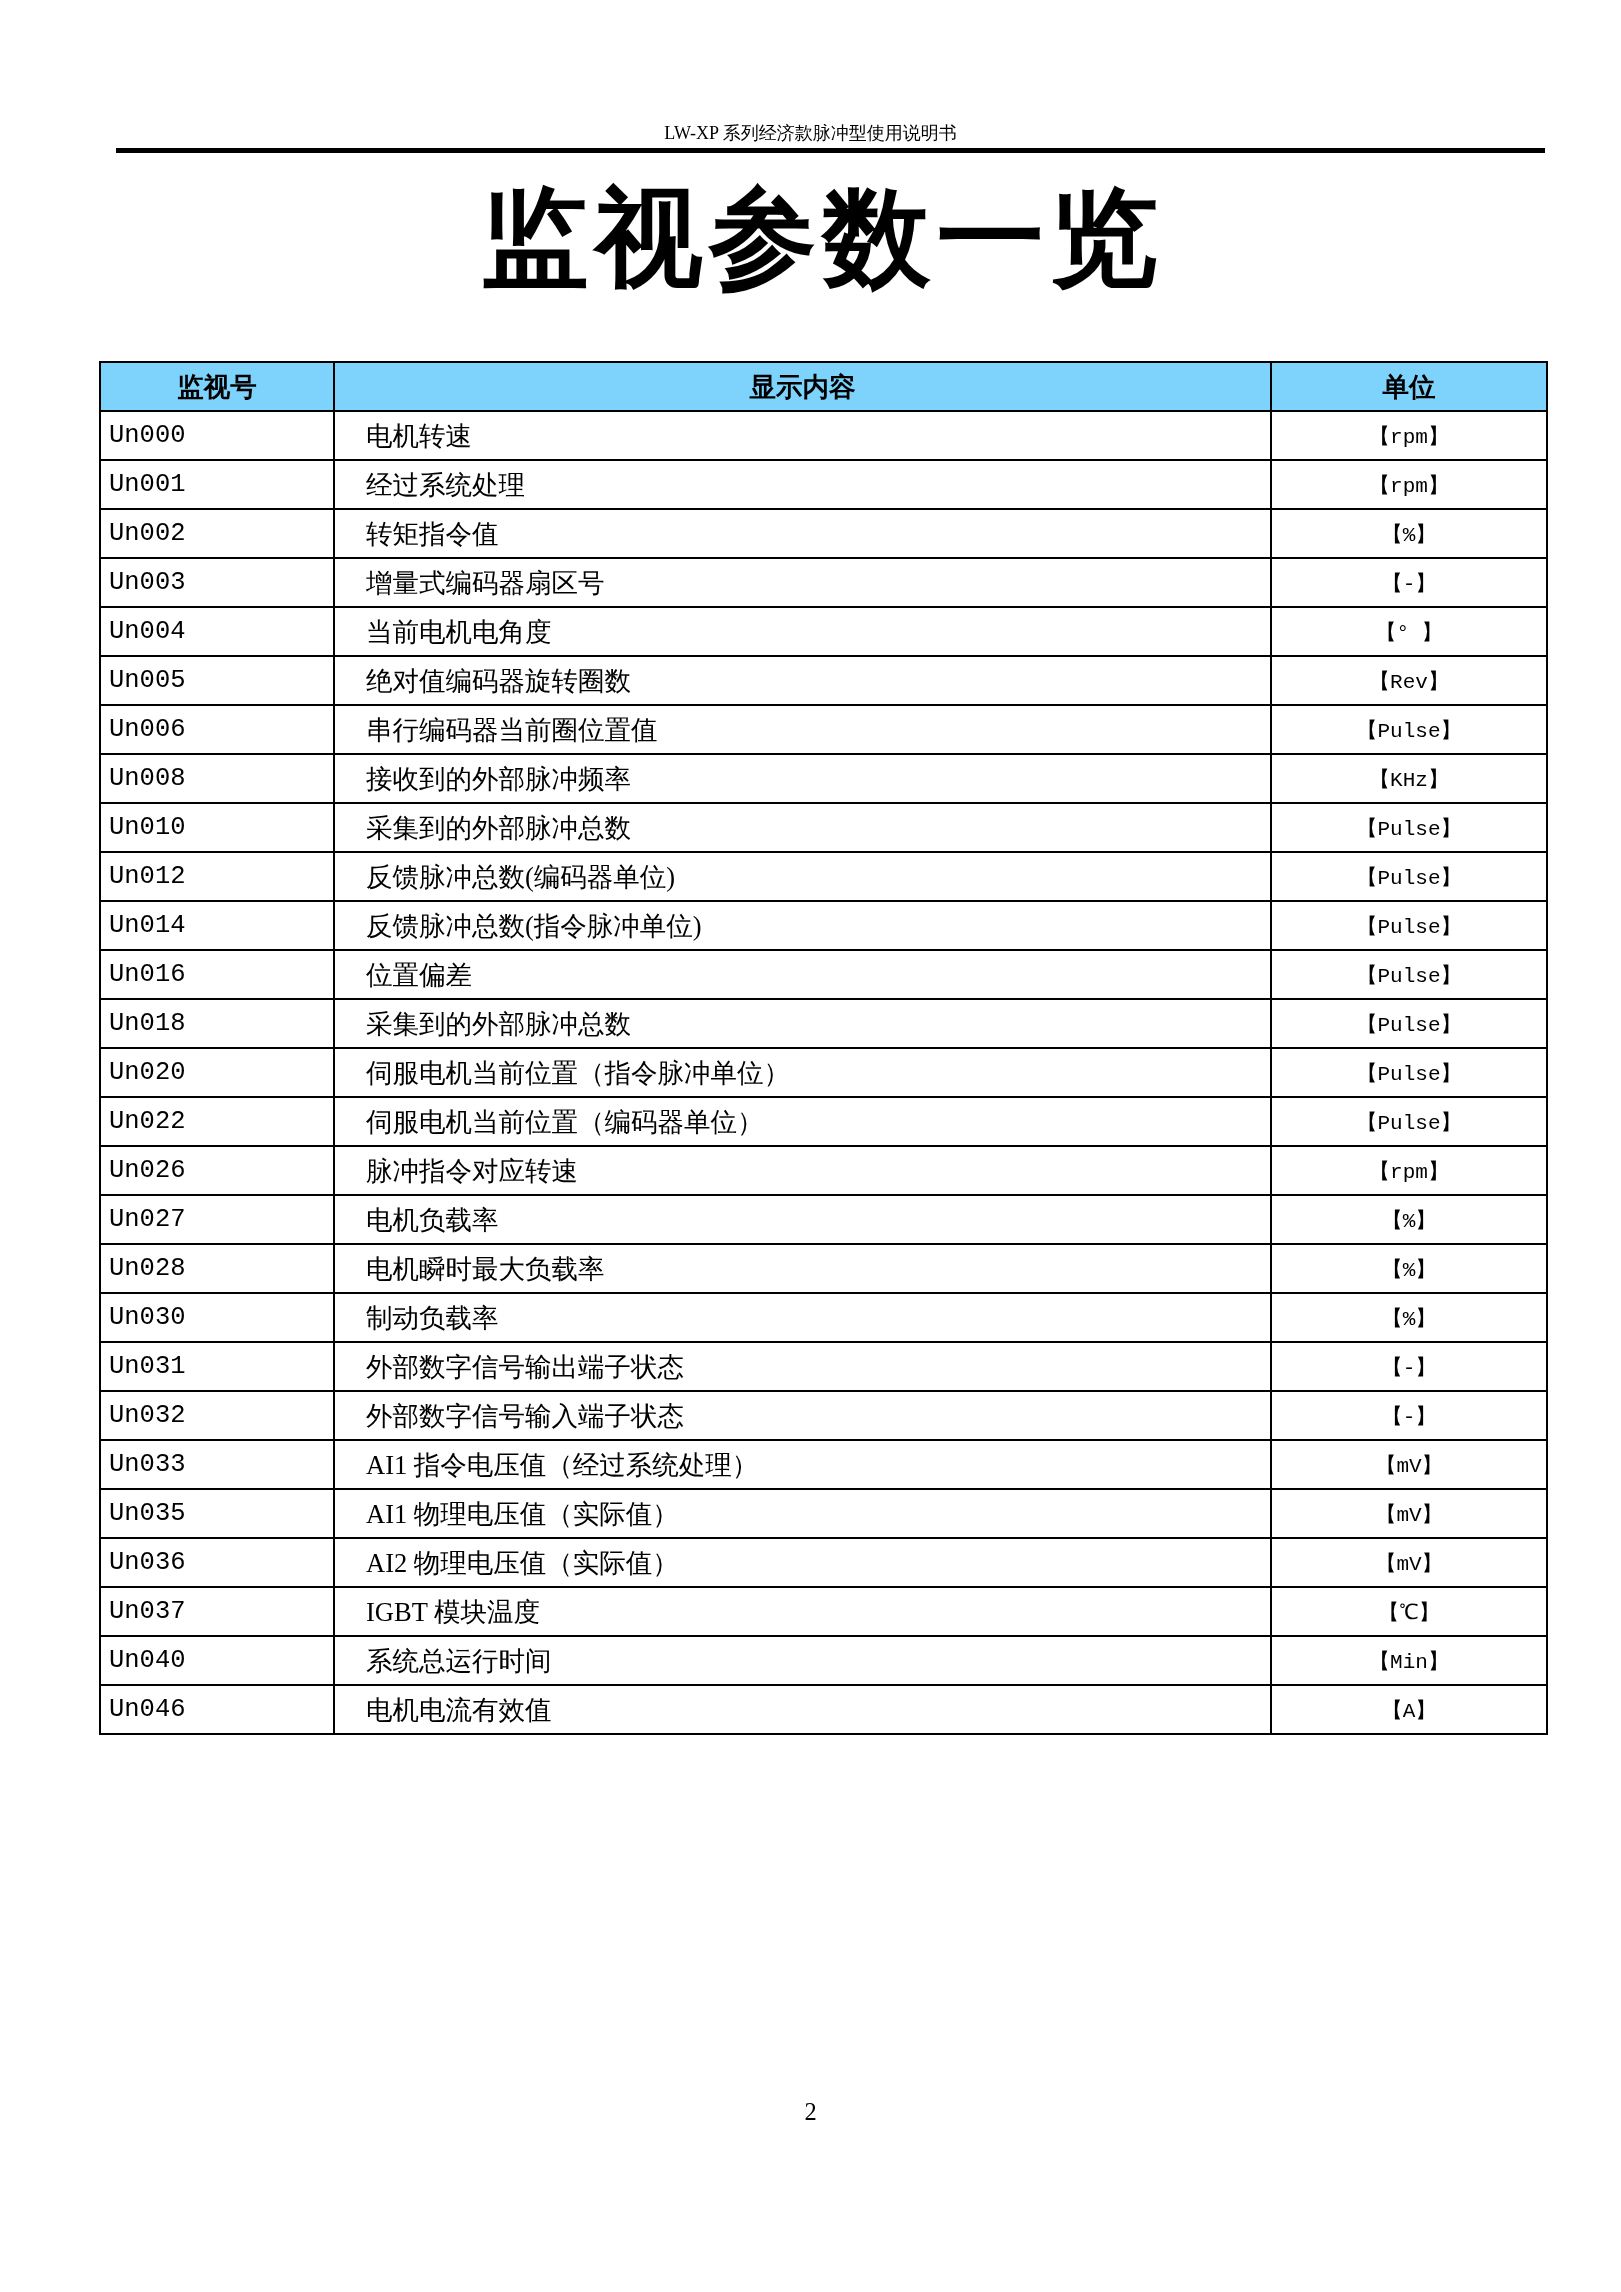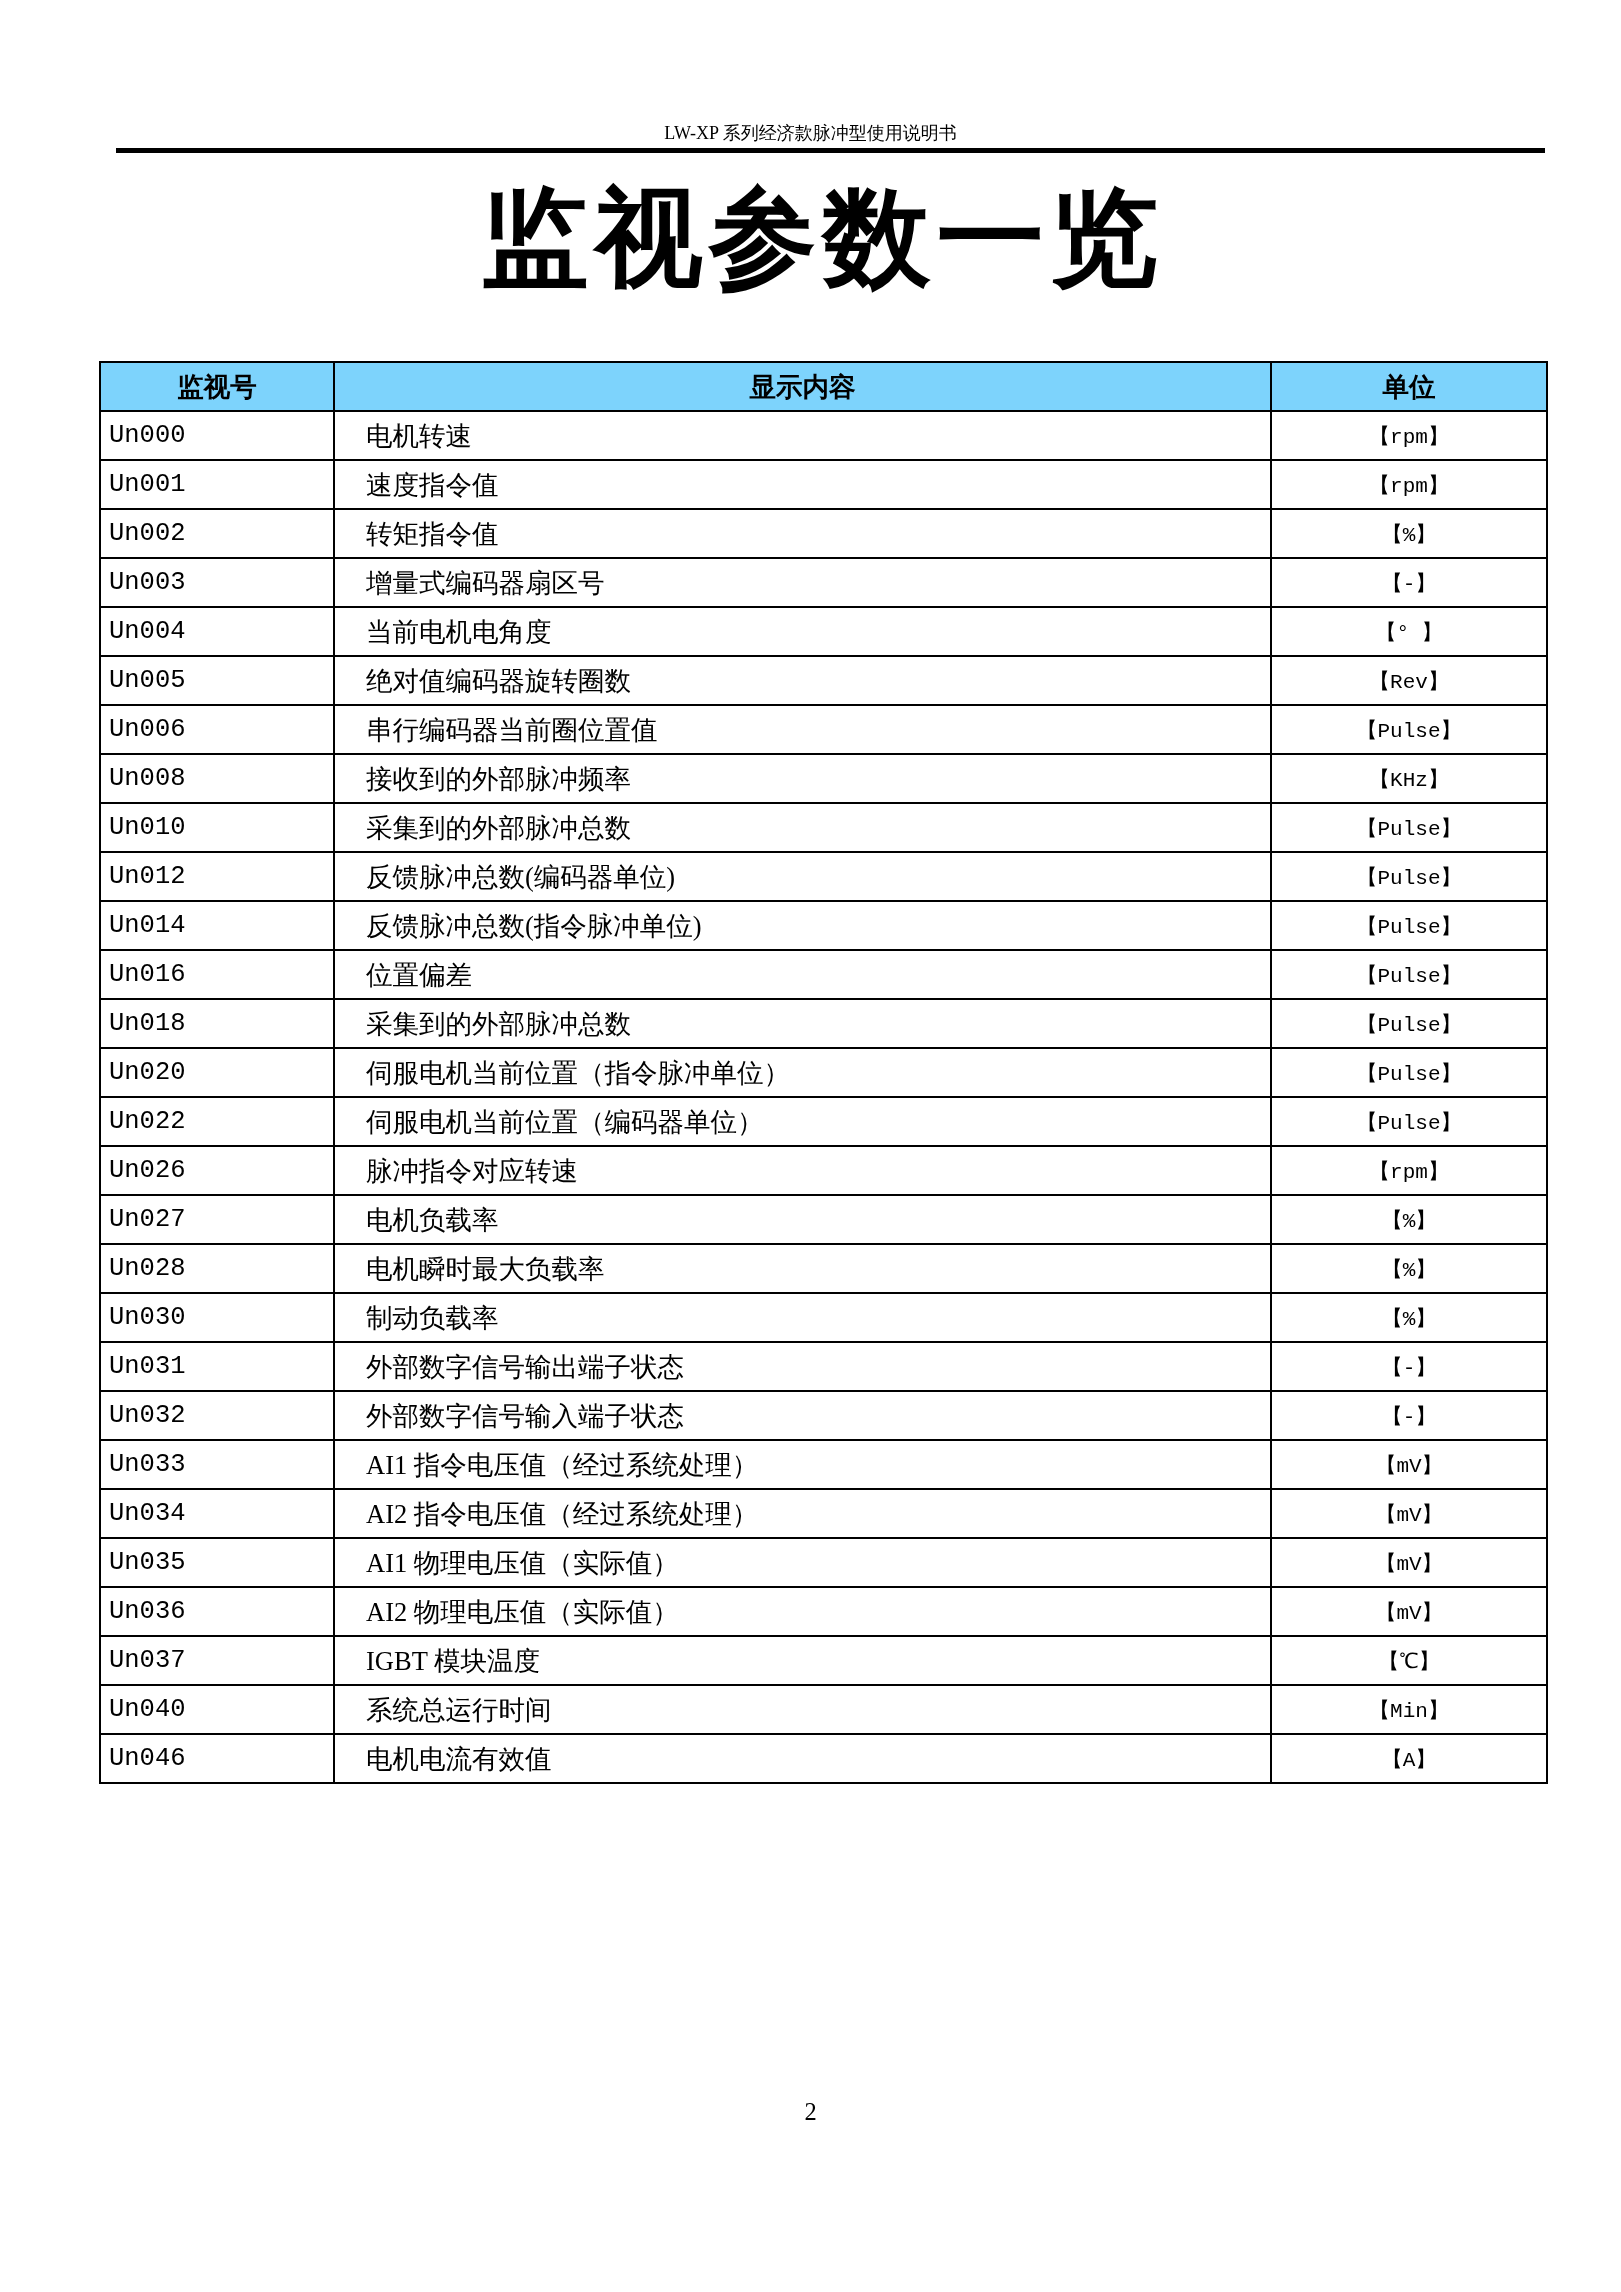--- a/index.html
+++ b/index.html
@@ -92,21 +92,21 @@
     </tr>
   </thead>
   <tbody>
       <tr>
         <td>Un000</td>
         <td>电机转速</td>
         <td>【rpm】</td>
       </tr>
       <tr>
         <td>Un001</td>
-        <td>速度指令值</td>
+        <td>经过系统处理</td>
         <td>【rpm】</td>
       </tr>
       <tr>
         <td>Un002</td>
         <td>转矩指令值</td>
         <td>【%】</td>
       </tr>
       <tr>
         <td>Un003</td>
         <td>增量式编码器扇区号</td>
@@ -196,25 +196,20 @@
         <td>Un032</td>
         <td>外部数字信号输入端子状态</td>
         <td>【-】</td>
       </tr>
       <tr>
         <td>Un033</td>
         <td>AI1 指令电压值（经过系统处理）</td>
         <td>【mV】</td>
       </tr>
       <tr>
-        <td>Un034</td>
-        <td>AI2 指令电压值（经过系统处理）</td>
-        <td>【mV】</td>
-      </tr>
-      <tr>
         <td>Un035</td>
         <td>AI1 物理电压值（实际值）</td>
         <td>【mV】</td>
       </tr>
       <tr>
         <td>Un036</td>
         <td>AI2 物理电压值（实际值）</td>
         <td>【mV】</td>
       </tr>
       <tr>

